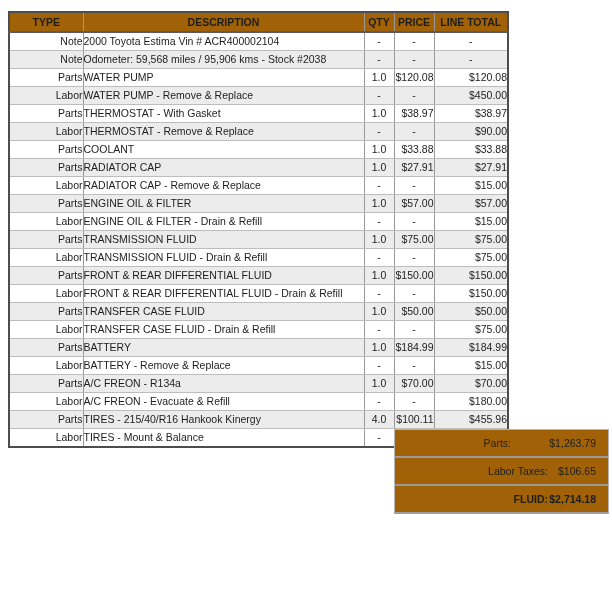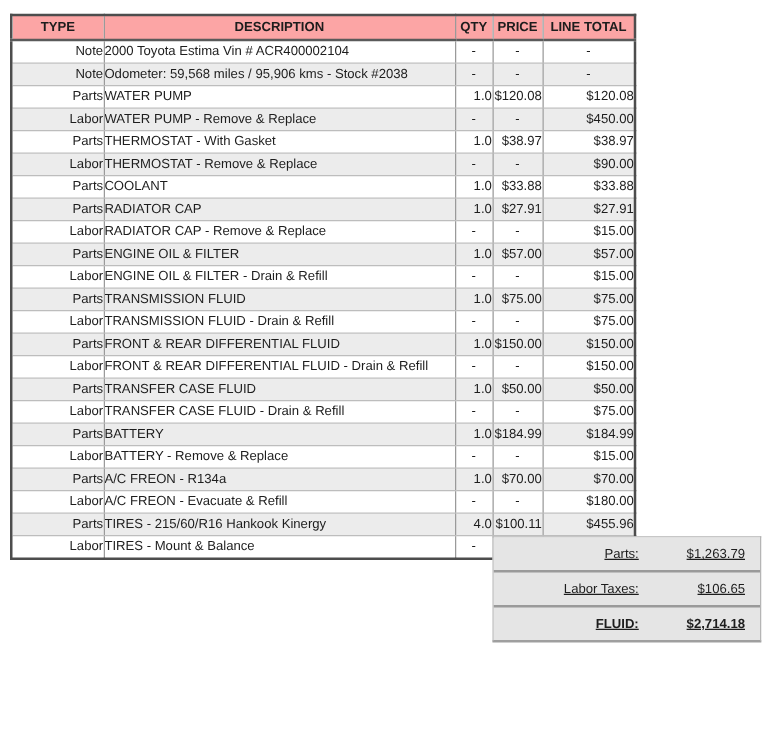--- a/index.html
+++ b/index.html
@@ -17,39 +17,39 @@
     border:2px solid #4d4d4d;
   }
   table.invoice th, table.invoice td {
     border-left:1px solid #9a9a9a; border-right:1px solid #9a9a9a;
     border-top:1px solid #bdbdbd; border-bottom:1px solid #bdbdbd;
     padding:0; height:17px; vertical-align:middle;
     white-space:nowrap; overflow:hidden;
   }
   table.invoice thead th {
     font-weight:bold; text-align:center; height:18px;
-    background:#fca5a5; border-bottom:2px solid #5a5a5a;
+    background:#a16207; border-bottom:2px solid #5a5a5a;
   }
   table.invoice tbody tr:nth-child(even) td { background:#ececec; }
   td.c-type  { text-align:right;  padding-left:6px; }
   td.c-desc  { text-align:left;  padding-left:6px; }
-  td.c-qty   { text-align:right; padding-right:5px; }
+  td.c-qty   { text-align:center; padding-right:5px; }
   td.c-price { text-align:right; padding-right:2px; }
   td.c-total { text-align:right; padding-right:7px; }
   table.invoice td.dash { text-align:center; padding-right:0; padding-left:0; }
 
   
   .summary {
     position:absolute; left:394px; top:429px; width:213px;
     border:1px solid #b5b5b5; border-bottom:2px solid #9f9f9f;
     font-size:10.5px; background:#ffffff;
   }
   .summary-row { display:flex; align-items:center; height:26px; background:#ffffff; }
-  .summary-row.gray { background:#e5e5e5;text-decoration:underline; }
-  .summary-row.sep  { border-top:2px solid #9a9a9a; }
+  .summary-row.gray { background:#a16207; }
+  .summary-row.sep  { border-top:2px solid #9a9a9a;padding-left:37px; }
   .summary-row.bold { font-weight:bold; }
   .summary-label { width:116px; text-align:right; }
   .summary-value { flex:1; text-align:right; padding-right:12px; }
 </style>
 </head>
 <body>
 
 <table class="invoice">
   <colgroup>
     <col style="width:74px">
@@ -210,21 +210,21 @@
   </tr>
       <tr>
     <td class="c-type">Labor</td>
     <td class="c-desc">A/C FREON - Evacuate &amp; Refill</td>
     <td class="c-qty dash">-</td>
     <td class="c-price dash">-</td>
     <td class="c-total">$180.00</td>
   </tr>
       <tr>
     <td class="c-type">Parts</td>
-    <td class="c-desc">TIRES - 215/60/R16 Hankook Kinergy</td>
+    <td class="c-desc">TIRES - 215/40/R16 Hankook Kinergy</td>
     <td class="c-qty">4.0</td>
     <td class="c-price">$100.11</td>
     <td class="c-total">$455.96</td>
   </tr>
       <tr>
     <td class="c-type">Labor</td>
     <td class="c-desc">TIRES - Mount &amp; Balance</td>
     <td class="c-qty dash">-</td>
     <td class="c-price dash">-</td>
     <td class="c-total">$150.00</td>

